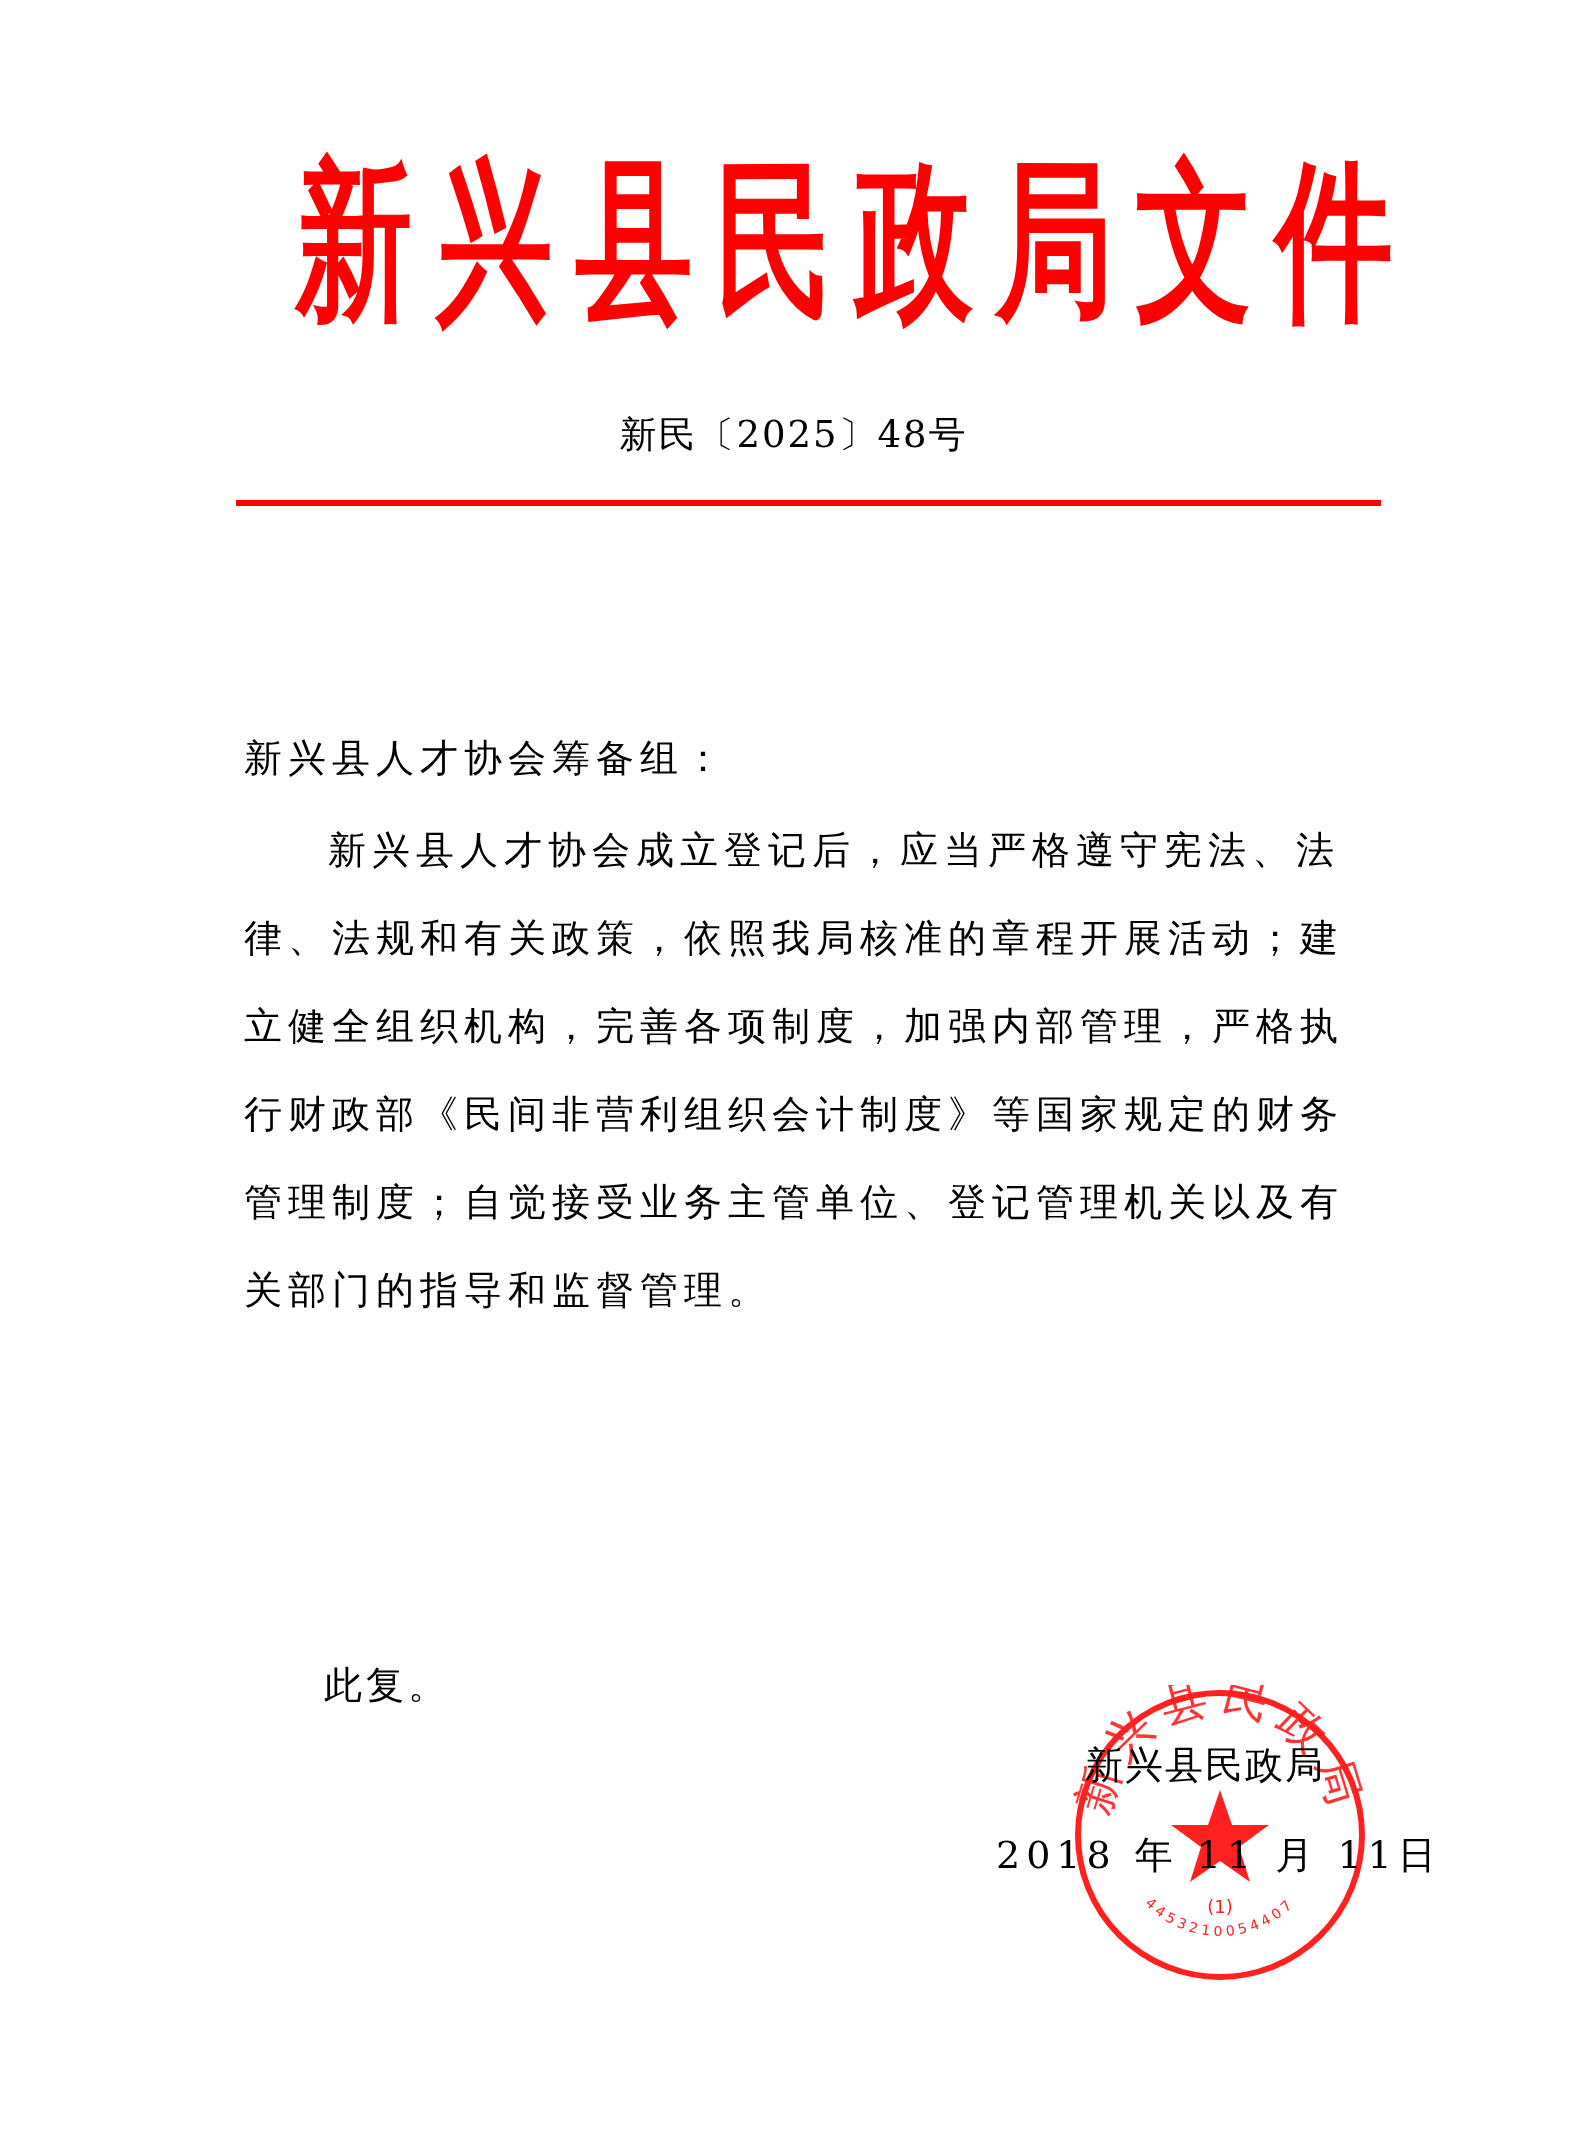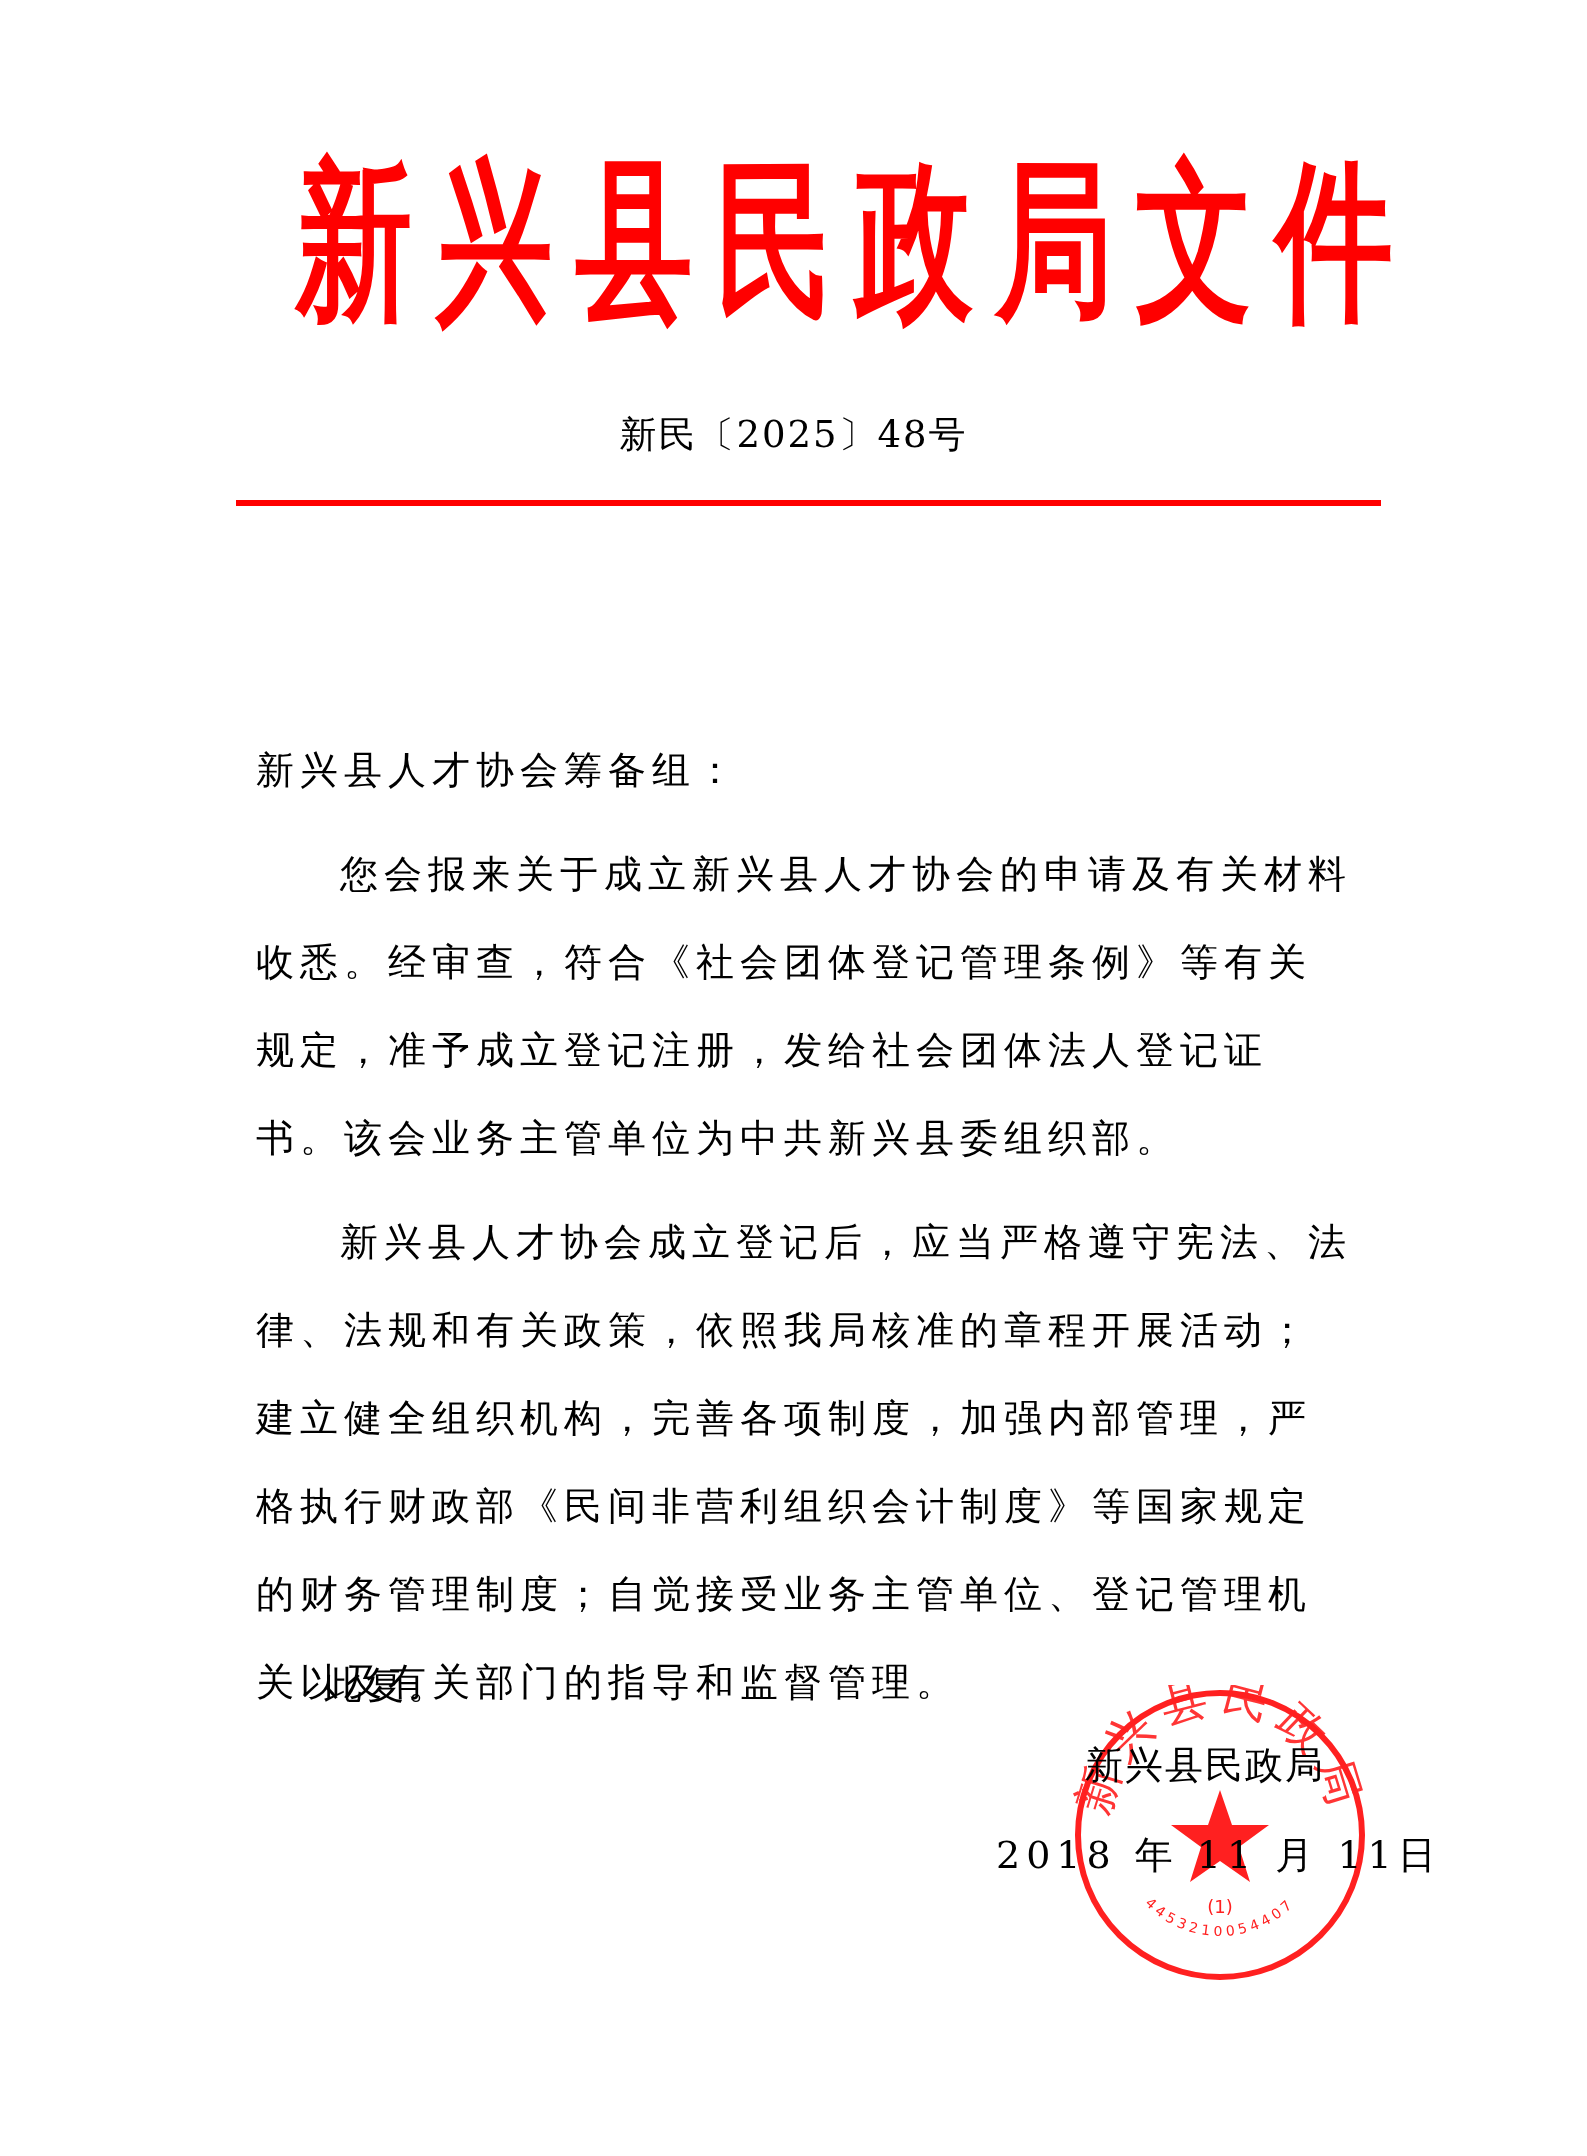--- a/index.html
+++ b/index.html
@@ -11,21 +11,21 @@
               color: #ff0000; font-family: "DejaVu Serif", serif; font-size: 150px;
               font-weight: bold; transform: scaleY(1.15); letter-spacing: 0; }
   .masthead span { display: inline-block; width: 140px; text-align: center; transform: scaleX(0.78); }
   .doc-number { position: absolute; left: 0; width: 1587px; top: 410px; text-align: center;
                 font-size: 37px; letter-spacing: 2px; }
   .red-rule { position: absolute; left: 236px; top: 500px; width: 1145px; height: 6px; background: #ff0000; }
   .title { position: absolute; left: 240px; width: 1110px; top: 530px; text-align: center;
            font-size: 53px; font-weight: bold; line-height: 92px; font-family: "DejaVu Serif", serif; }
   .body-text { position: absolute; left: 240px; width: 1130px; top: 710px;
                font-size: 38px; line-height: 88px; letter-spacing: 6px; }
-  .body-text p { margin: 16px; }
+  .body-text p { margin: 4px; }
   .salutation { }
   .indent { text-indent: 84px; }
   .closing { position: absolute; left: 324px; top: 1660px; font-size: 38px; letter-spacing: 4px; }
   .signer { position: absolute; left: 1085px; top: 1740px; font-size: 38px; letter-spacing: 2px; z-index: 3; }
   .date { position: absolute; left: 996px; top: 1830px; font-size: 38px; letter-spacing: 6px; z-index: 3; }
   .stamp { position: absolute; left: 1060px; top: 1685px; width: 320px; height: 300px; z-index: 2; }
 </style>
 </head>
 <body>
 
@@ -42,21 +42,20 @@
     <span>件</span>
   </div>
 
   <div class="doc-number">新民〔2025〕48号</div>
 
   <div class="red-rule"></div>
 
 
   <div class="body-text">
     <p class="salutation">新兴县人才协会筹备组：</p>
-    <p class="indent">您会报来关于成立新兴县人才协会的申请及有关材料收悉。经审查，符合《社会团体登记管理条例》等有关规定，准予成立登记注册，发给社会团体法人登记证书。该会业务主管单位为中共新兴县委组织部。</p>
     <p class="indent">新兴县人才协会成立登记后，应当严格遵守宪法、法律、法规和有关政策，依照我局核准的章程开展活动；建立健全组织机构，完善各项制度，加强内部管理，严格执行财政部《民间非营利组织会计制度》等国家规定的财务管理制度；自觉接受业务主管单位、登记管理机关以及有关部门的指导和监督管理。</p>
   </div>
 
   <div class="closing">此复。</div>
 
   <svg class="stamp" viewBox="0 0 320 300">
     <defs>
       <path id="ringPath" d="M 55 170 A 110 110 0 1 1 265 170"></path>
       <path id="serialPath" d="M 70 200 A 105 105 0 0 0 250 200"></path>
     </defs>

